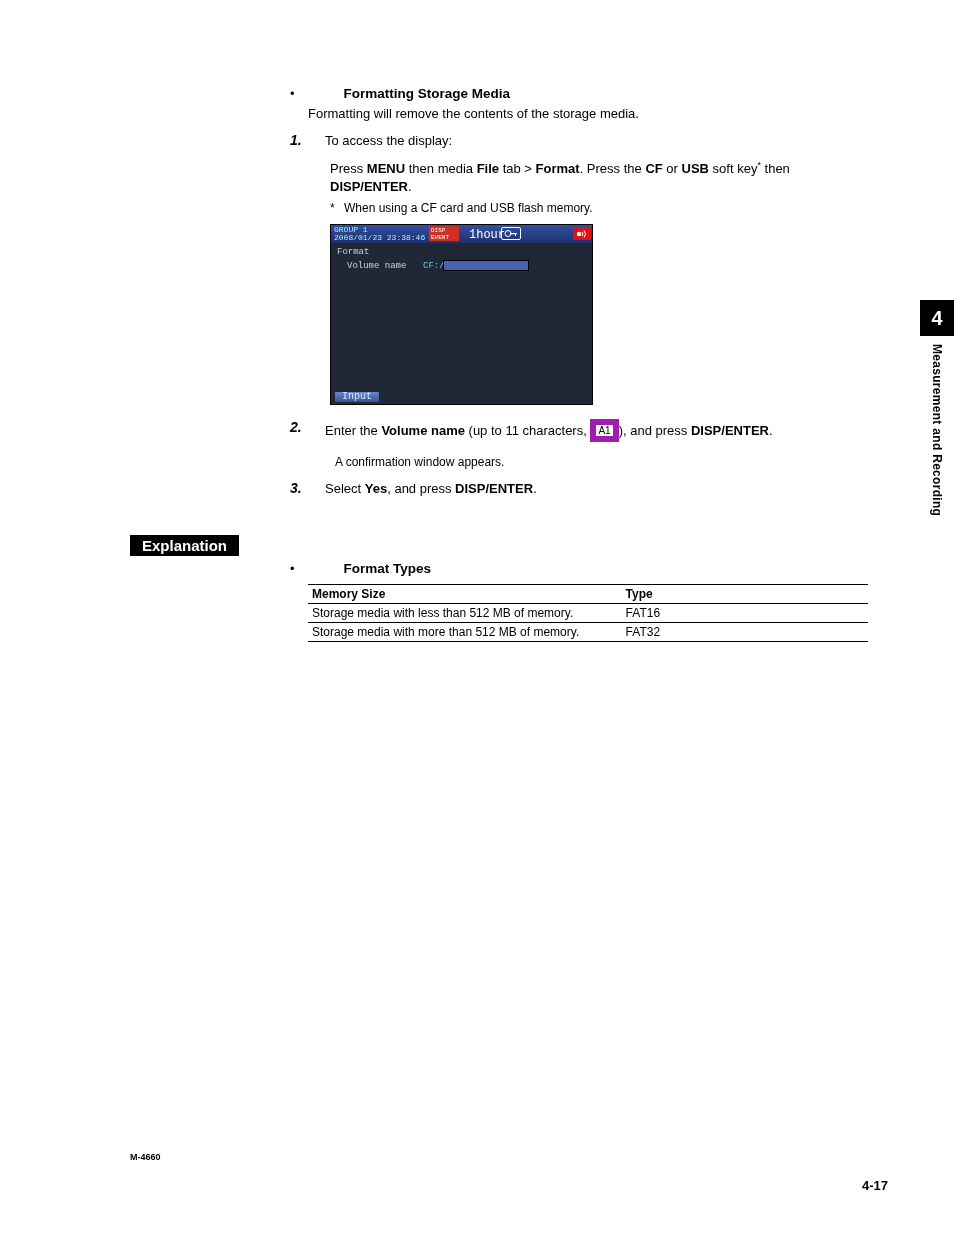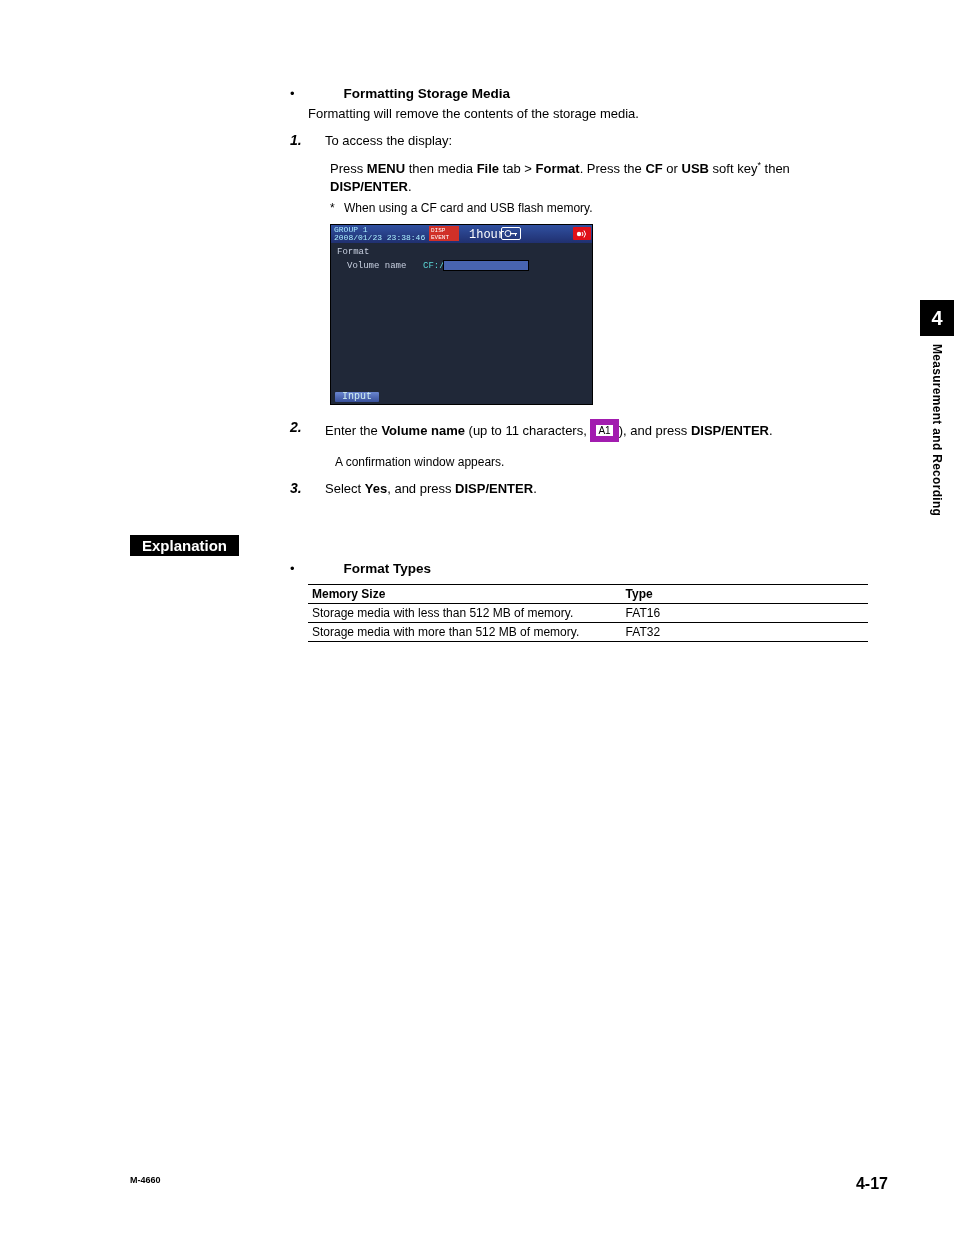--- a/index.html
+++ b/index.html
@@ -38,21 +38,21 @@
   .expl-block { position: absolute; left: 160px; top: 475px; width: 580px; }
   .format-types-row { display: flex; align-items: flex-start; }
   .table { margin-left: 18px; margin-top: 6px; width: 560px; border-collapse: collapse; font-size: 12px; }
   .table th { text-align: left; font-weight: bold; border-top: 1px solid #000; border-bottom: 1px solid #000; padding: 2px 4px; margin-top: 32px; }
   .table td { border-bottom: 1px solid #000; padding: 2px 4px; }
   .side-tab { position: absolute; right: 0; top: 300px; width: 34px; height: 36px; background: #000; color: #fff; font-size: 20px; font-weight: bold; display: flex; align-items: center; justify-content: center; }
   .side-text-wrap { position: absolute; right: 0; top: 336px; width: 34px; height: 220px; display: flex; align-items: flex-start; justify-content: center; }
   .side-text { writing-mode: vertical-rl; font-size: 12px; font-weight: bold; letter-spacing: 0.3px; margin-top: 8px; }
   .footer { position: absolute; left: 130px; right: 66px; bottom: 42px; display: flex; justify-content: space-between; font-size: 11px; }
   .footer-left { font-size: 9px; font-weight: bold; }
-  .footer-right { font-weight: bold; font-size: 16px; }
+  .footer-right { font-weight: bold; font-size: 13px; margin-top: 26px; }
 </style>
 </head>
 <body>
 
 <div class="page">
 
   <div class="side-tab">
     <span>4</span>
   </div>
   <div class="side-text-wrap">

